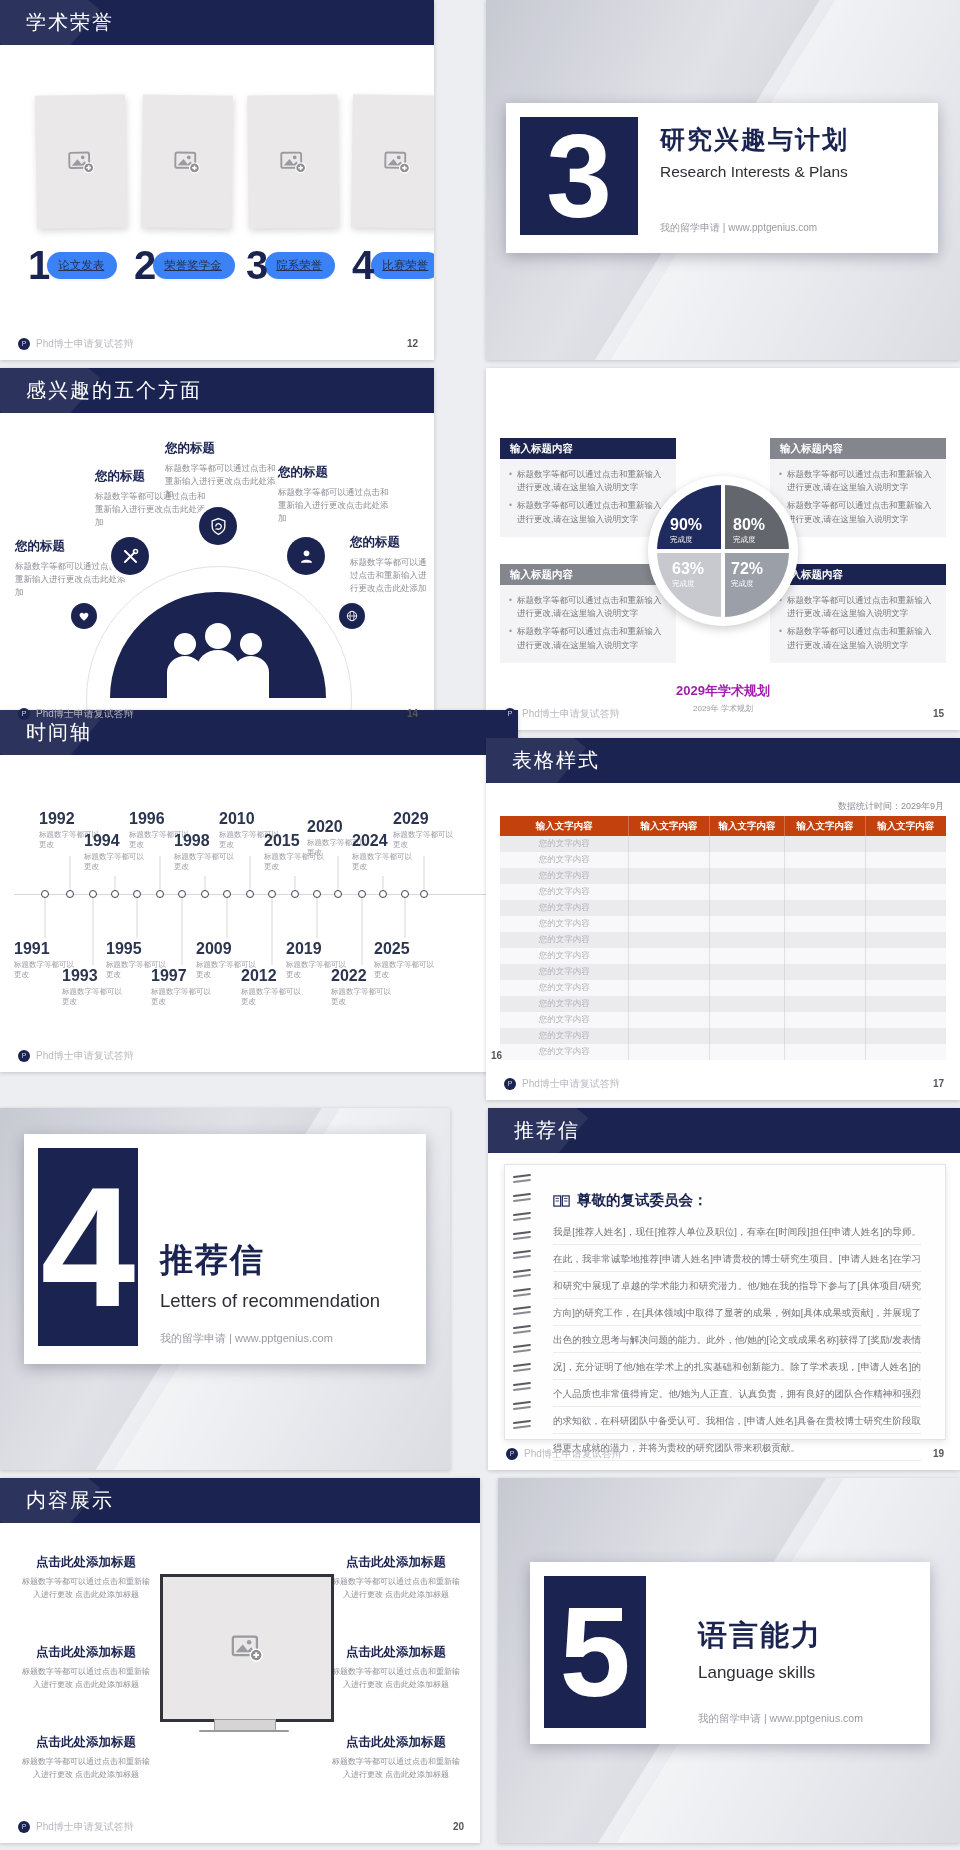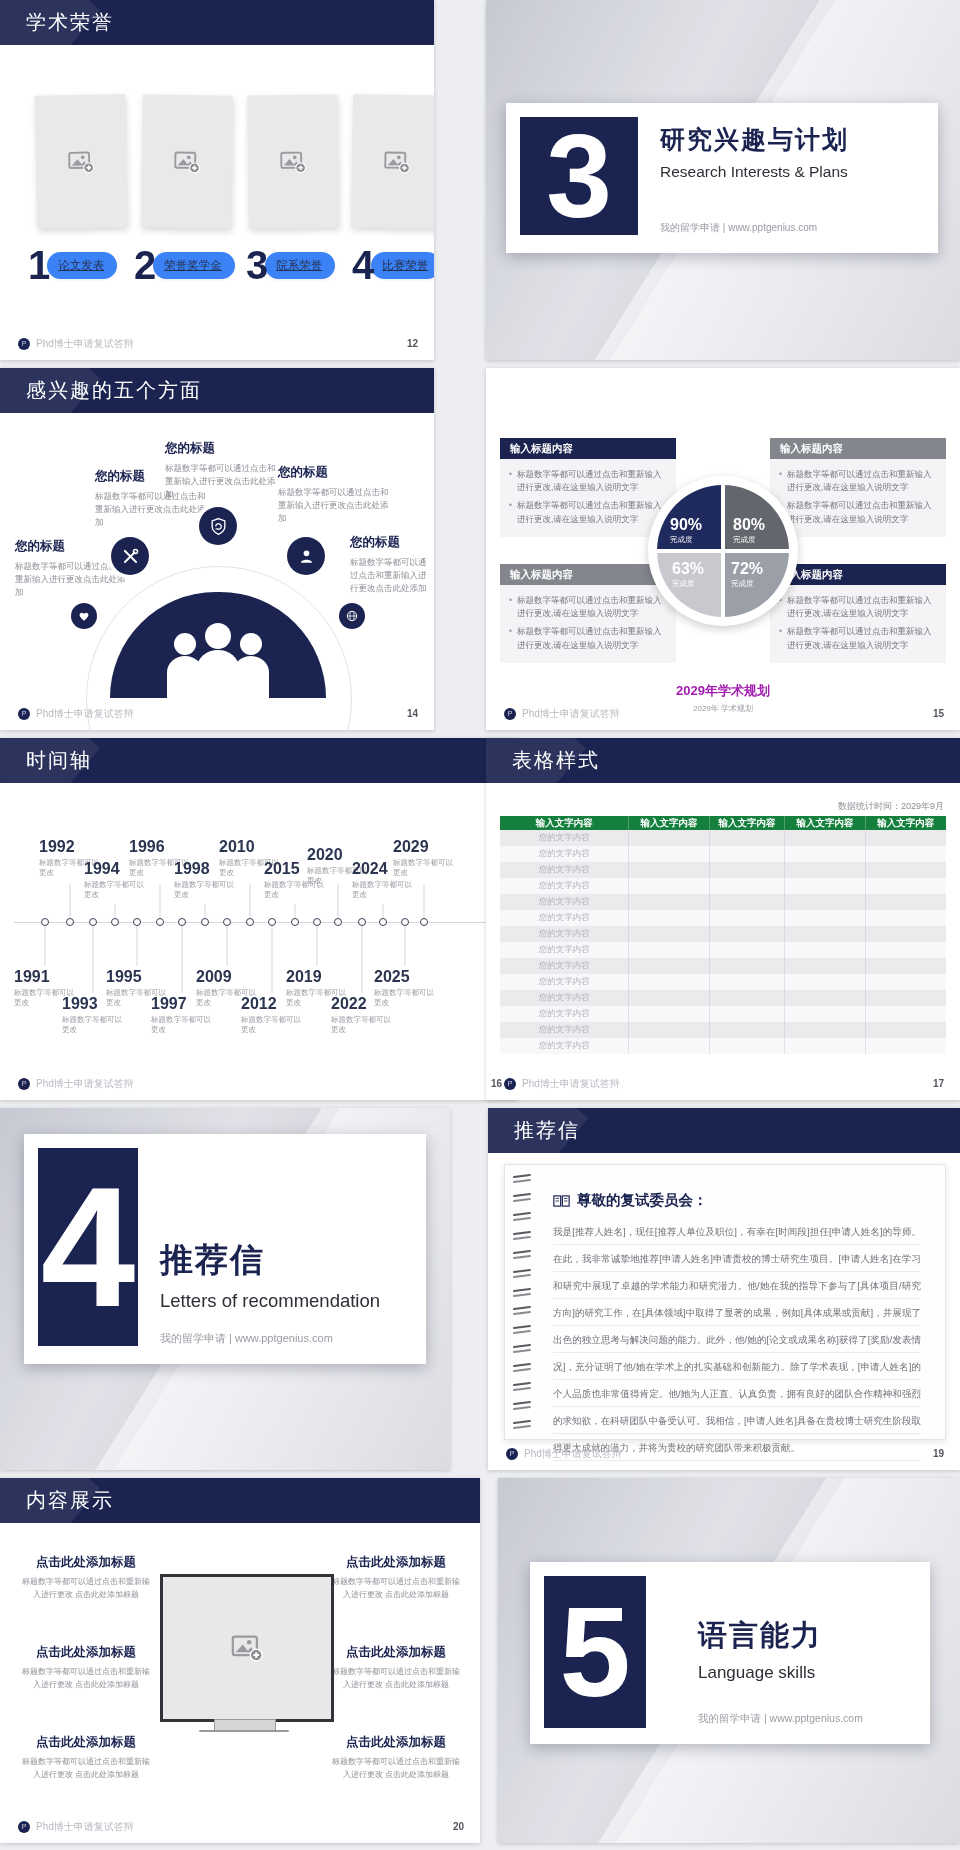--- a/index.html
+++ b/index.html
@@ -58,21 +58,21 @@
   .axis{position:absolute;height:1px;background:#d7d7dc;}
   .dot{position:absolute;width:6px;height:6px;border:1.5px solid #3c4258;background:#fff;border-radius:50%;transform:translateX(-50%);}
   .stem{position:absolute;width:1px;background:#d7d7dc;transform:translateX(-50%);}
   .tl-group{position:absolute;width:62px;transform:translateX(-50%);text-align:left;}
   .tl-year{font-size:16px;font-weight:bold;color:#2b3550;line-height:1.1;}
   .tl-label{font-size:7.5px;color:#9c9ca5;line-height:1.45;margin-top:2px;}
   
   .stat{position:absolute;right:16px;top:62px;font-size:9px;color:#8c8c95;}
   .tbl{position:absolute;left:14px;right:14px;top:78px;}
   .trow{display:flex;}
-  .trow.head{background:#15803d;height:14px;}
+  .trow.head{background:#c2410c;height:20px;}
   .tcell{box-sizing:border-box;display:flex;align-items:center;justify-content:center;border-right:1px solid rgba(180,180,190,.35);}
   .trow.head .tcell{color:#fff;font-size:9.5px;font-weight:bold;border-right:1px solid rgba(255,255,255,.25);}
   .trow.body{height:16px;}
   .trow.body .tcell{font-size:8.5px;color:#b2b2ba;}
   .trow.odd{background:#ebebee;}
   .trow.even{background:#f8f8fa;}
   .c1{width:29%;}.c2{width:18%;}.c3{width:17%;}.c4{width:18%;}.c5{width:18%;border-right:none!important;}
   
   .paper{position:absolute;left:16px;right:14px;top:56px;bottom:30px;background:#fefefe;border:1px solid #e3e3e8;box-shadow:0 2px 7px rgba(0,0,0,.10);}
   .spiral-col{position:absolute;left:6px;top:10px;bottom:10px;width:30px;display:flex;flex-direction:column;justify-content:space-between;}
@@ -315,21 +315,21 @@
       <div class="t">2029年学术规划</div>
       <div class="s">2029年 学术规划</div>
     </div>
     <div class="footer">
       <span class="logo-dot">P</span>
       <span>Phd博士申请复试答辩</span>
       <span class="pageno">15</span>
     </div>
   </div>
 
-  <div class="slide" style="left:0;top:738px;width:518px;height:362px;">
+  <div class="slide" style="left:0;top:710px;width:518px;height:362px;">
     <div class="hbar">
       <span class="hbar-title">时间轴</span>
     </div>
     <div class="axis" style="left:14px;right:10px;top:184px;"></div>
     <div id="timeline-items">
         <div class="dot" style="left: 70px; top: 180px;"></div>
         <div class="dot" style="left: 115px; top: 180px;"></div>
         <div class="dot" style="left: 160px; top: 180px;"></div>
         <div class="dot" style="left: 205px; top: 180px;"></div>
         <div class="dot" style="left: 250px; top: 180px;"></div>

